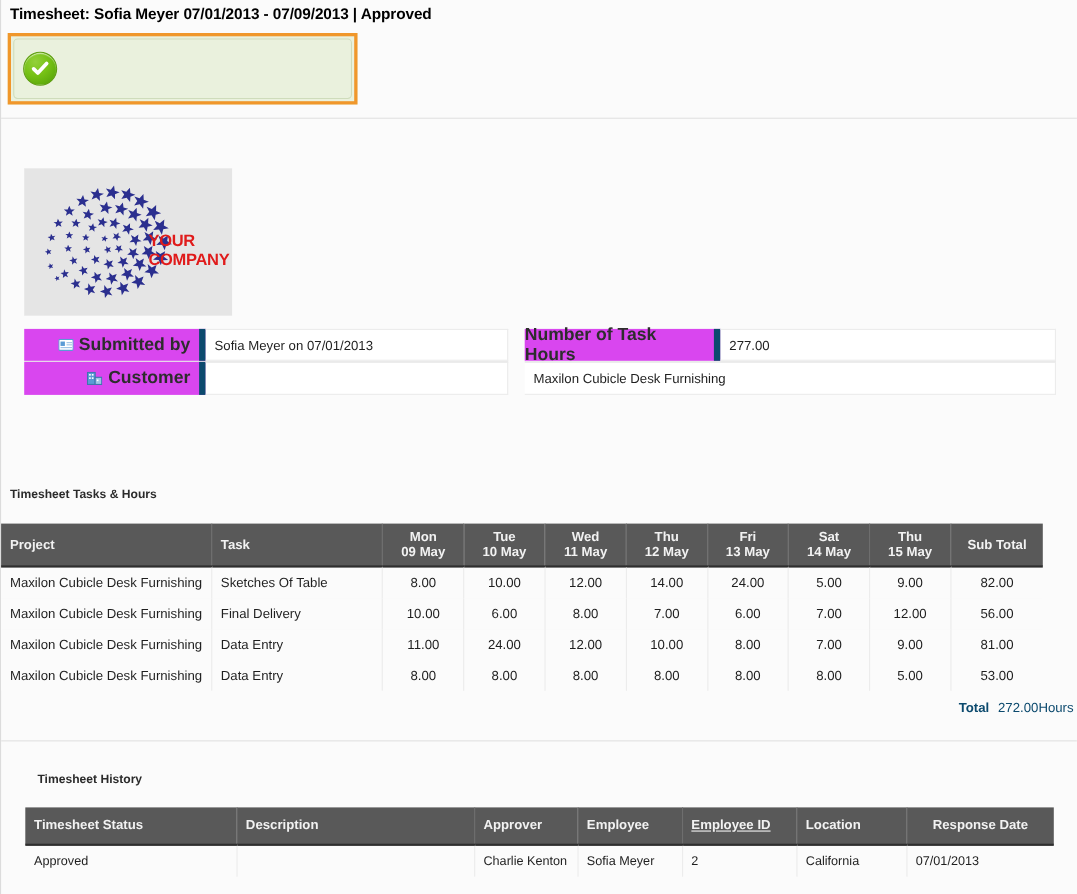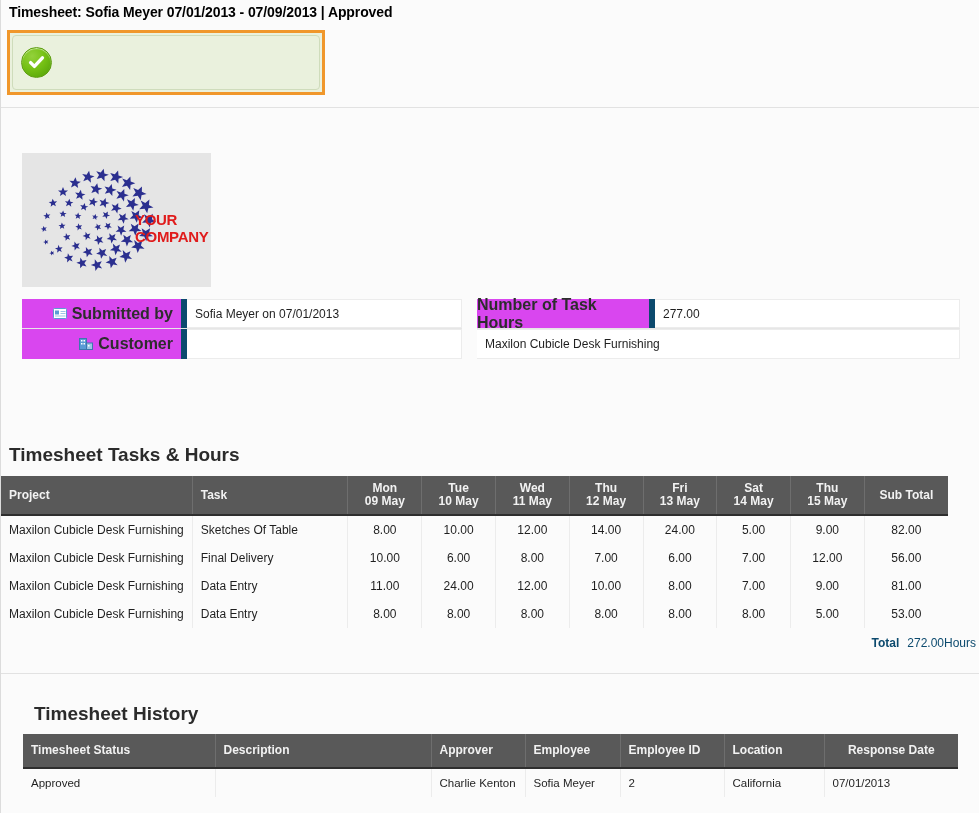--- a/index.html
+++ b/index.html
@@ -106,21 +106,21 @@
     padding-left: 8px;
     font-size: 12px; color: #1f1f1f;
     border: 1px solid #ececec;
     border-left: none;
   }
   .lbl-icon { margin-right: 5px; display: inline-flex; }
 
   
   .section-title {
     position: absolute;
-    font-size: 19px; font-weight: bold; color: #2b2b2b;
+    font-size: 11px; font-weight: bold; color: #2b2b2b;
   }
   #tasks-title   { left: 8px;  top: 444px; }
   #history-title { left: 33px; top: 703px; }
 
   
   table { border-collapse: collapse; }
   .grid-table thead th {
     background: #595959;
     color: #f2f2f2;
     font-size: 12px; font-weight: bold;
@@ -158,21 +158,21 @@
   .divider-bottom {
     position: absolute; left: 0; top: 673px;
     width: 979px; height: 1px; background: #e2e2e2;
   }
 
   #history-table { position: absolute; left: 22px; top: 734px; width: 935px; }
   #history-table th.h-status { width: 192px; }
   #history-table th.h-desc   { width: 216px; }
   #history-table th.h-appr   { width: 94px; }
   #history-table th.h-emp    { width: 95px; }
-  #history-table th.h-empid  { width: 104px; }
+  #history-table th.h-empid  { width: 104px; text-decoration: underline; }
   #history-table th.h-loc    { width: 100px; }
   #history-table thead th { padding: 10px 8px; }
   #history-table tbody td { padding: 8px 8px; font-size: 11.5px; }
 </style>
 </head>
 <body>
 
 <div id="page">
 
   <div class="title-bar">Timesheet: Sofia Meyer 07/01/2013 - 07/09/2013 | Approved</div>

